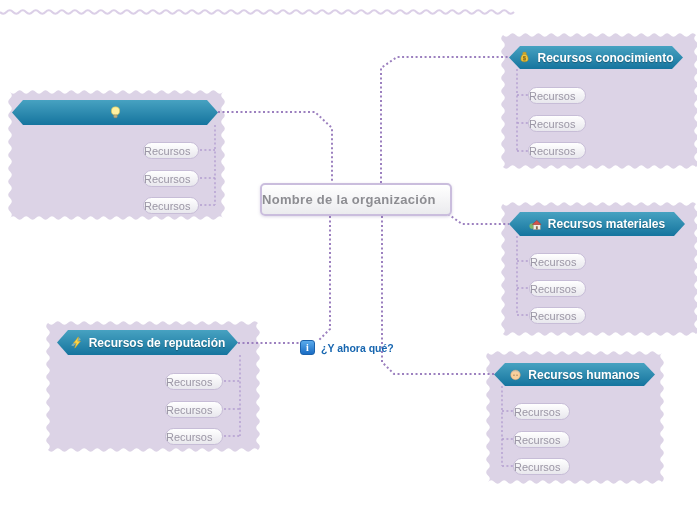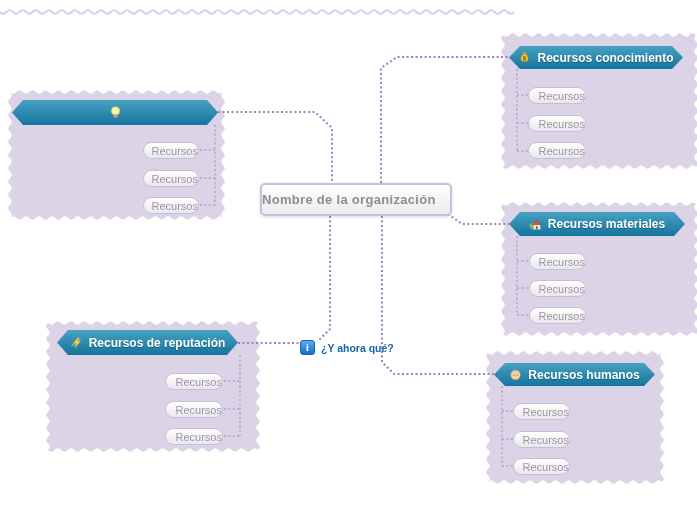--- a/index.html
+++ b/index.html
@@ -11,21 +11,21 @@
   .topic{
     position:absolute;display:flex;align-items:center;justify-content:center;gap:6px;
     color:#fff;font-weight:bold;font-size:12px;white-space:nowrap;
     background:linear-gradient(var(--topic-top,#47a2c1),var(--topic-bottom,#15749e));
     clip-path:polygon(11px 0, calc(100% - 11px) 0, 100% 50%, calc(100% - 11px) 100%, 11px 100%, 0 50%);
     text-shadow:0 1px 1px rgba(0,0,0,.3);
     cursor:pointer;
   }
   .topic .icon{display:flex;align-items:center;}
   .pill{
-    position:absolute;display:flex;align-items:center;justify-content:flex-end;
+    position:absolute;display:flex;align-items:center;justify-content:flex-start;
     font-size:11px;color:#9b96a5;height:17px;box-sizing:border-box;
     background:linear-gradient(#ffffff,#e8e7ed);
     border:1px solid var(--pill-border,#c7bdd7);border-radius:9px;
     cursor:pointer;
   }
   .center-node{
     position:absolute;left:260px;top:183px;width:192px;height:33px;box-sizing:border-box;
     display:flex;align-items:center;justify-content:flex-start;
     font-weight:bold;font-size:13px;letter-spacing:.3px;color:#8d8d92;
     background:linear-gradient(#ffffff,#ebebee);

